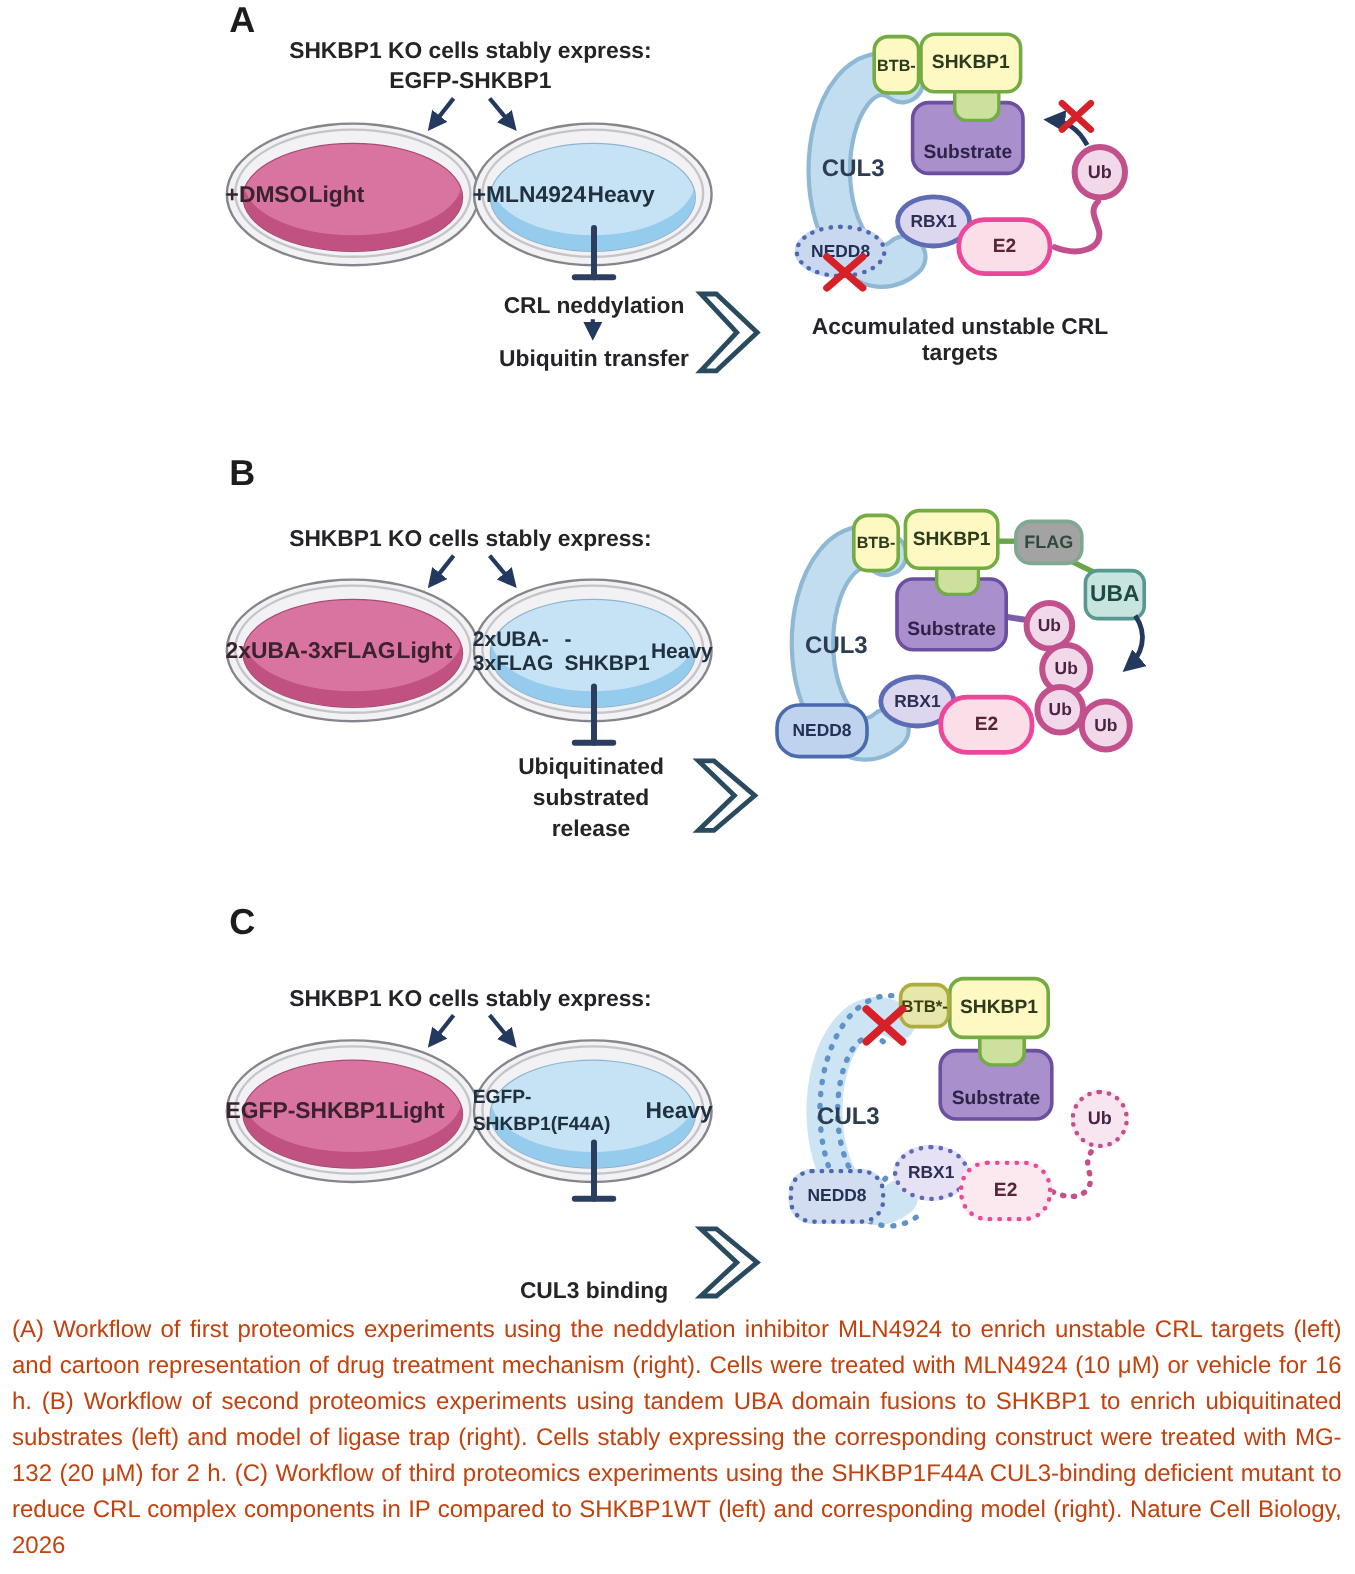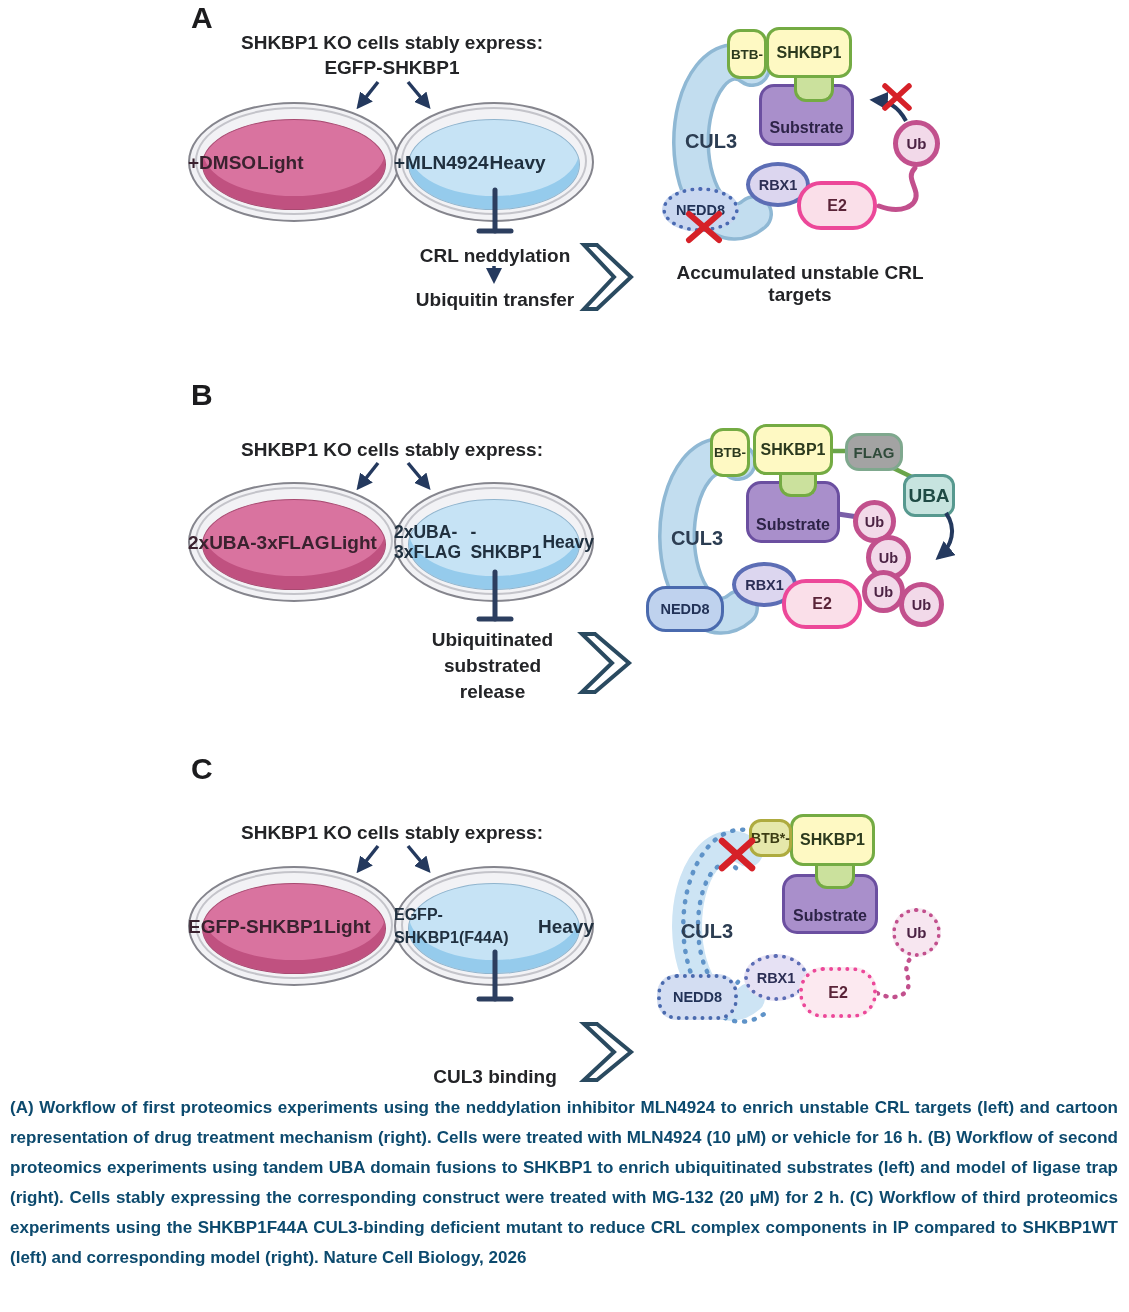--- a/index.html
+++ b/index.html
@@ -36,22 +36,22 @@
             align-items:flex-end; padding-bottom:6px; }
   .lav    { background:#dcd6ef; border:4px solid #5c6db5; color:#2c2f55; border-radius:50%; }
   .e2box  { background:#fadfe9; border:4px solid #ec4899; color:#5a2438; border-radius:24px; }
   .ubc    { background:#f2d9e9; border:5px solid #c2508d; color:#4c2344; border-radius:50%; }
   .neddA  { background:#c9d7f0; border:4px dotted #4a6ab2; color:#223257; border-radius:50%; }
   .neddB  { background:#bfd2ee; border:3.5px solid #4a6aae; color:#223257; border-radius:20px; }
   .flagc  { background:#a3a3a3; border:3.5px solid #7fa88e; color:#2f4a3a; border-radius:14px; }
   .ubac   { background:#c7e4df; border:3.5px solid #57998f; color:#1f4a44; border-radius:12px; }
   .dot    { border-style:dotted !important; }
   .cul3lbl{ font-size:20px; font-weight:600; color:#2c3d52; text-align:center; }
-  #caption { position:absolute; left:10px; top:1093px; width:1108px; font-size:17px; line-height:30px;
-             color:#0c4a6e; text-align:justify; font-weight:700; }
+  #caption { position:absolute; left:10px; top:1093px; width:1108px; font-size:20px; line-height:30px;
+             color:#c2410c; text-align:justify; font-weight:400; }
 </style>
 </head>
 <body>
 
 <div id="stage">
 
   <svg class="layer" width="1129" height="1312" viewBox="0 0 1129 1312">
 
     <path d="M 752 68 A 44 80 0 1 0 754 214" fill="none" stroke="#8fb8d4" stroke-width="38" stroke-linecap="round"></path>
     <path d="M 752 68 A 44 80 0 1 0 754 214" fill="none" stroke="#c2ddef" stroke-width="31" stroke-linecap="round"></path>

